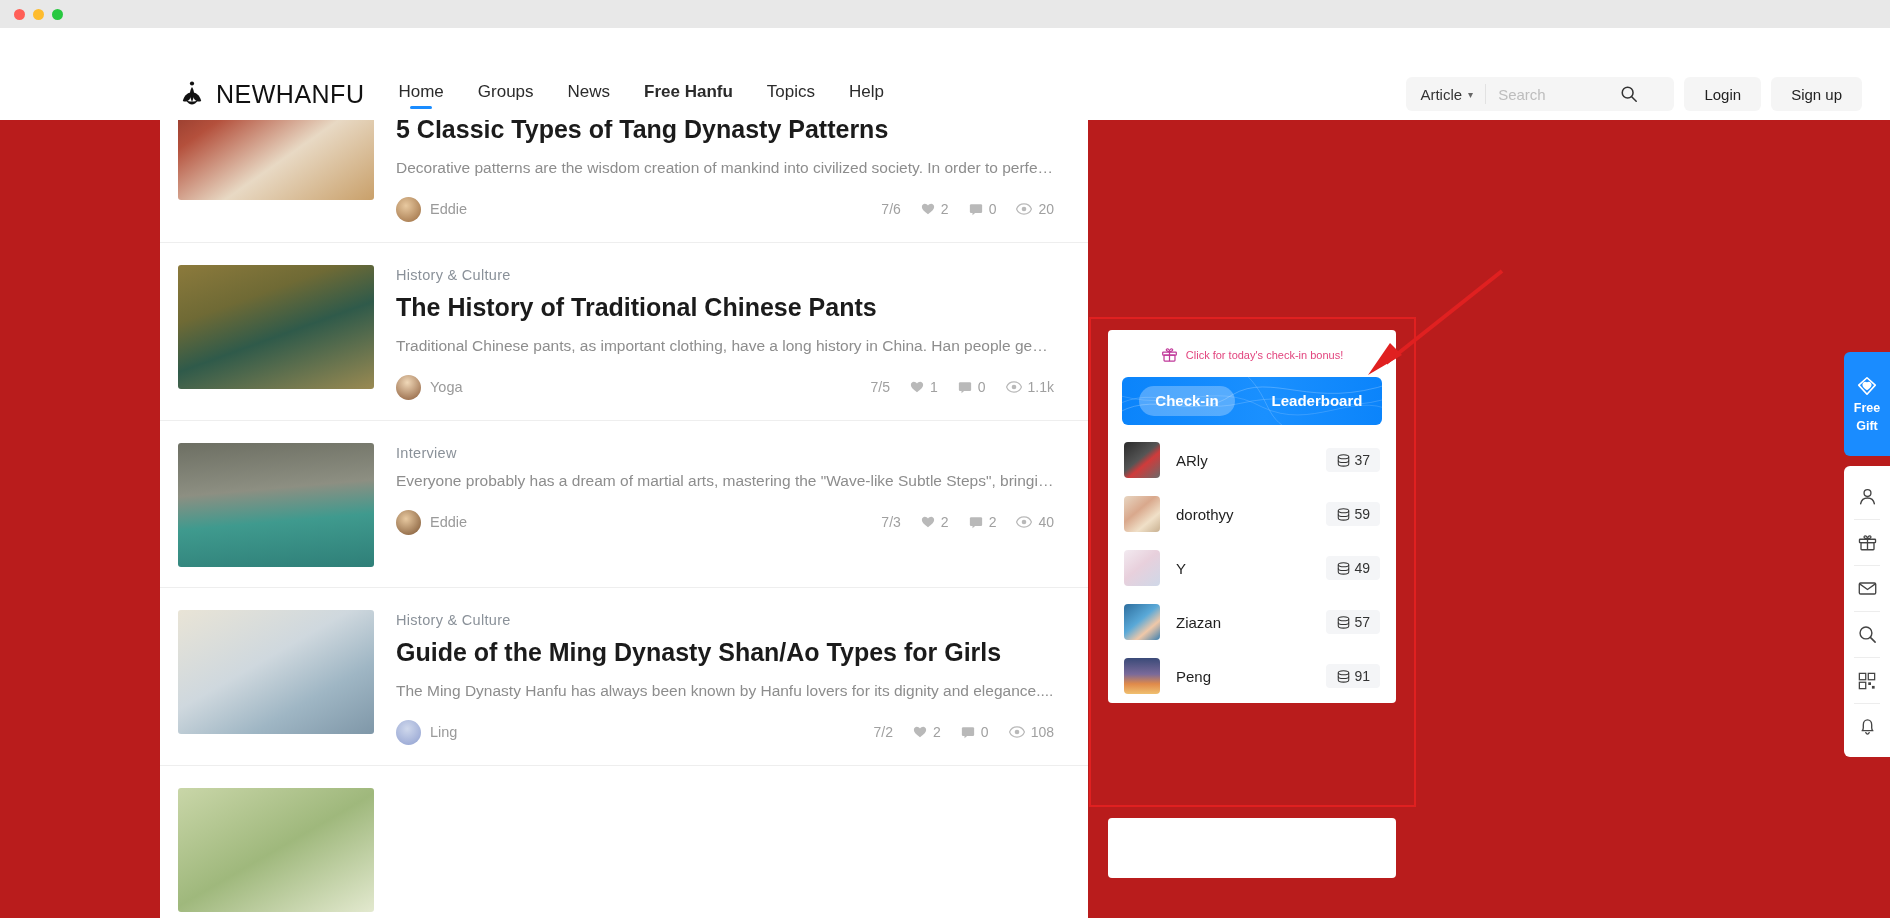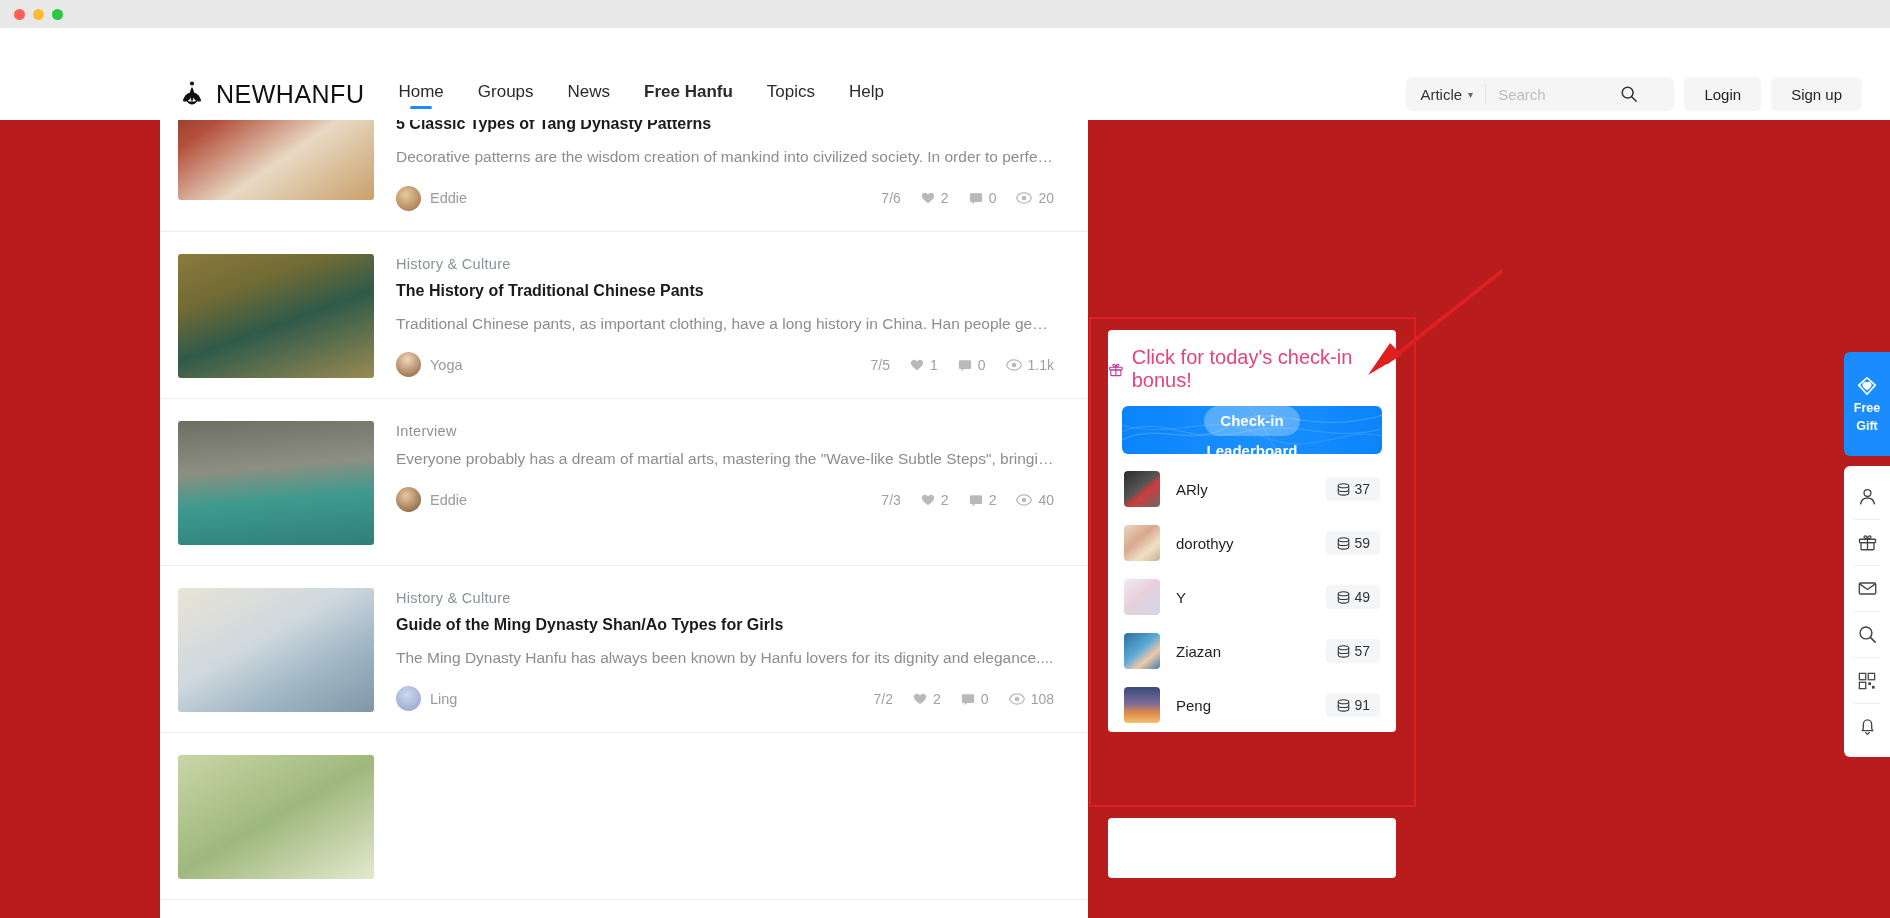--- a/index.html
+++ b/index.html
@@ -115,21 +115,21 @@
     width: 196px; height: 124px; flex: none;
     border-radius: 3px; background-size: cover;
     background-position: center;
   }
   .art-body { flex: 1; min-width: 0; padding-top: 2px; }
   .cat {
     font-size: 14.5px; color: #8a9199;
     letter-spacing: 0.3px; margin-bottom: 9px;
   }
   .title {
-    font-size: 16px; font-weight: 700; color: #1b1b1b;
+    font-size: 25px; font-weight: 700; color: #1b1b1b;
     margin-bottom: 12px; line-height: 1.25;
   }
   .excerpt {
     font-size: 15.5px; color: #8d8d8d; line-height: 1.4;
     margin-bottom: 18px;
     white-space: nowrap; overflow: hidden; text-overflow: ellipsis;
   }
   .meta { display: flex; align-items: center; }
   .avatar {
     width: 25px; height: 25px; border-radius: 50%;
@@ -172,28 +172,28 @@
   }
   .checkin-card {
     position: absolute; left: 1108px; top: 262px;
     width: 288px;
     background: #ffffff; border-radius: 4px;
     padding: 14px 0 0 0;
     z-index: 15;
   }
   .checkin-banner-text {
     display: flex; align-items: center; justify-content: center;
-    gap: 8px; font-size: 20px; color: #e2447e;
+    gap: 8px; font-size: 11px; color: #e2447e;
     padding: 2px 0 14px; cursor: pointer;
   }
   .checkin-tabs {
     margin: 0 14px; height: 48px; border-radius: 6px;
     background: linear-gradient(90deg,#0b84fb 0%,#1a90ff 55%,#0b84fb 100%);
     position: relative; overflow: hidden;
-    display: flex; align-items: center; flex-direction: column;
+    display: flex; align-items: center;
   }
   .tab-swirl { position: absolute; inset: 0; opacity: .45; }
   .tab {
     flex: 1; text-align: center; font-size: 15px;
     font-weight: 700; color: #ffffff; position: relative;
     cursor: pointer; z-index: 2; line-height: 30px;
   }
   .tab.active::before {
     content: ""; position: absolute;
     left: 50%; top: 50%; transform: translate(-50%,-50%);

